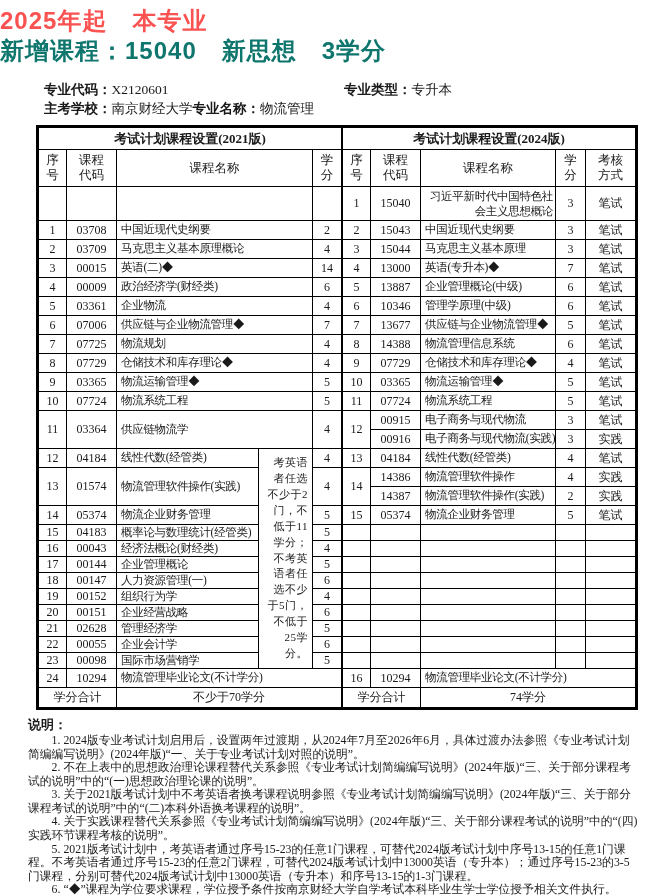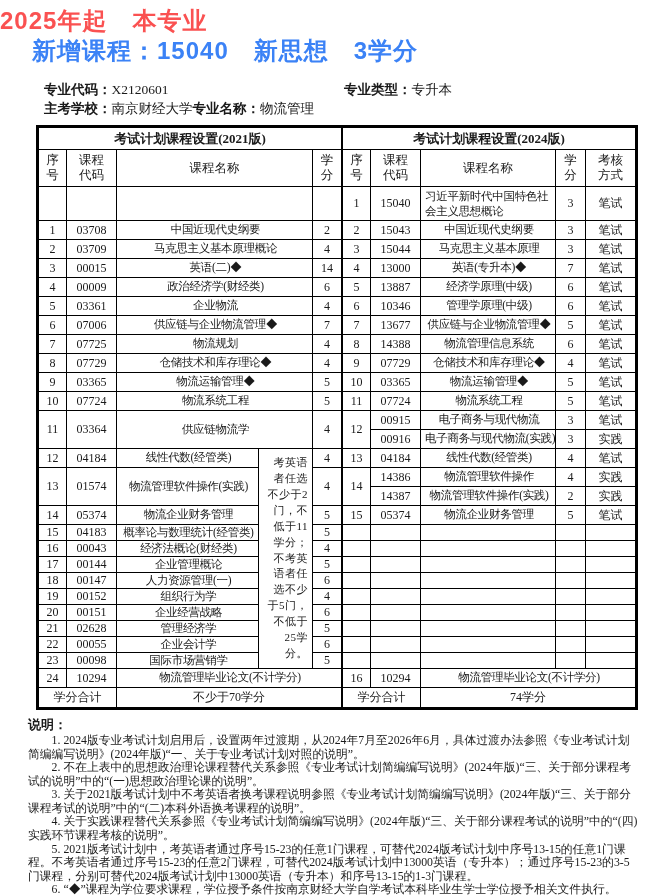--- a/index.html
+++ b/index.html
@@ -24,37 +24,37 @@
   .tables{display:flex;width:fit-content;margin:0 0 0 36px;border:2px solid #000;}
   table.tbl{border-collapse:collapse;table-layout:fixed;}
   table.left-tbl{width:303px;}
   table.right-tbl{width:293px;}
   .tbl td{
     border:1px solid #000;padding:0 1px;text-align:center;vertical-align:middle;
     font-size:12px;line-height:1.2;overflow:hidden;
   }
   tr.ttl td{height:21px;font-weight:bold;font-size:13px;margin-top:46px;}
   tr.hdr td{height:36px;white-space:pre-line;font-size:12.5px;}
-  td.name{text-align:center;padding:0 2px 0 4px;white-space:nowrap;font-size:11.5px;letter-spacing:-0.3px;}
-  td.name2{text-align:left;padding:1px 2px 1px 4px;white-space:normal;font-size:11.5px;letter-spacing:-0.3px;line-height:1.3;}
+  td.name{text-align:left;padding:0 2px 0 4px;white-space:nowrap;font-size:11.5px;letter-spacing:-0.3px;}
+  td.name2{text-align:right;padding:1px 2px 1px 4px;white-space:normal;font-size:11.5px;letter-spacing:-0.3px;line-height:1.3;}
   td.note{white-space:normal;text-align:right;padding:2px 4px 2px 6px;font-size:11px;line-height:1.45;letter-spacing:0.5px;margin-top:42px;}
 
   
   .notes{margin:6px 28px 0 28px;font-size:11.8px;line-height:1.15;}
   .notes-heading{font-family:"Liberation Sans",sans-serif;font-weight:bold;font-size:13px;line-height:18px;}
   .notes p{margin:0;text-indent:2em;}
 </style>
 </head>
 <body>
 
 <div class="page">
 
   <div class="doc-title">
     <div class="doc-title-line" style="color: rgb(250, 81, 81);">2025年起　本专业</div>
-    <div class="doc-title-line" style="color: #3b82f6; margin-left: 32px;">新增课程：15040　新思想　3学分</div>
+    <div class="doc-title-line" style="color: #0f766e;">新增课程：15040　新思想　3学分</div>
   </div>
 
   <div class="info">
     <div class="info-row">
       <div class="info-pair first">
         <span class="lbl">专业代码：</span><span class="val">X2120601</span>
       </div>
       <div class="info-pair">
         <span class="lbl">专业类型：</span><span class="val">专升本</span>
       </div>
@@ -300,21 +300,21 @@
           <tr style="height: 19px;">
             <td>4</td>
             <td>13000</td>
             <td class="name">英语(专升本)◆</td>
             <td>7</td>
             <td>笔试</td>
           </tr>
           <tr style="height: 19px;">
             <td>5</td>
             <td>13887</td>
-            <td class="name">经济学原理(中级)</td>
+            <td class="name">企业管理概论(中级)</td>
             <td>6</td>
             <td>笔试</td>
           </tr>
           <tr style="height: 19px;">
             <td>6</td>
             <td>10346</td>
             <td class="name">管理学原理(中级)</td>
             <td>6</td>
             <td>笔试</td>
           </tr>

